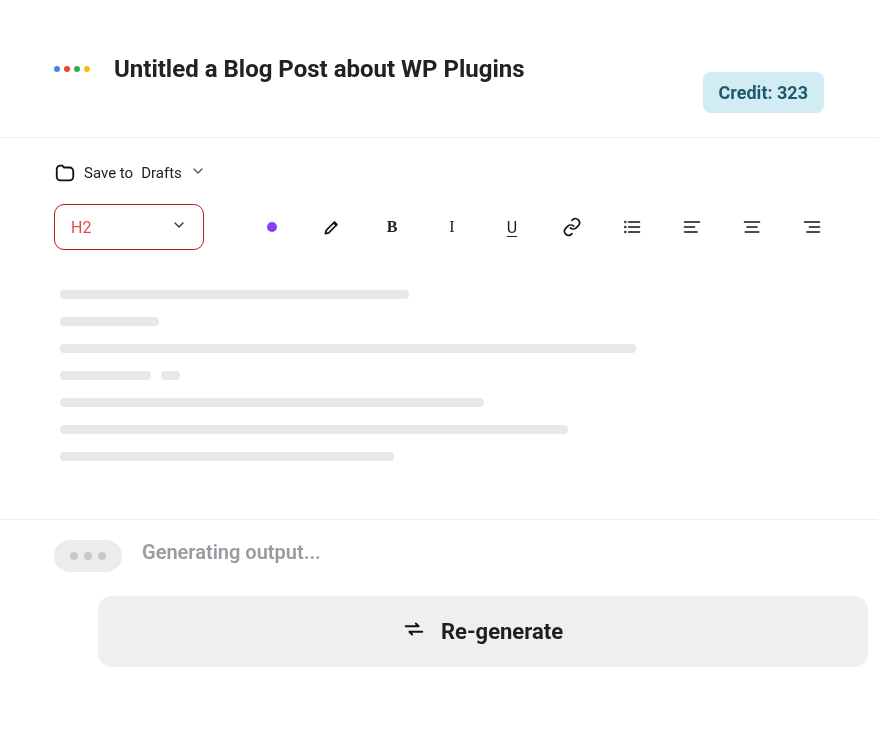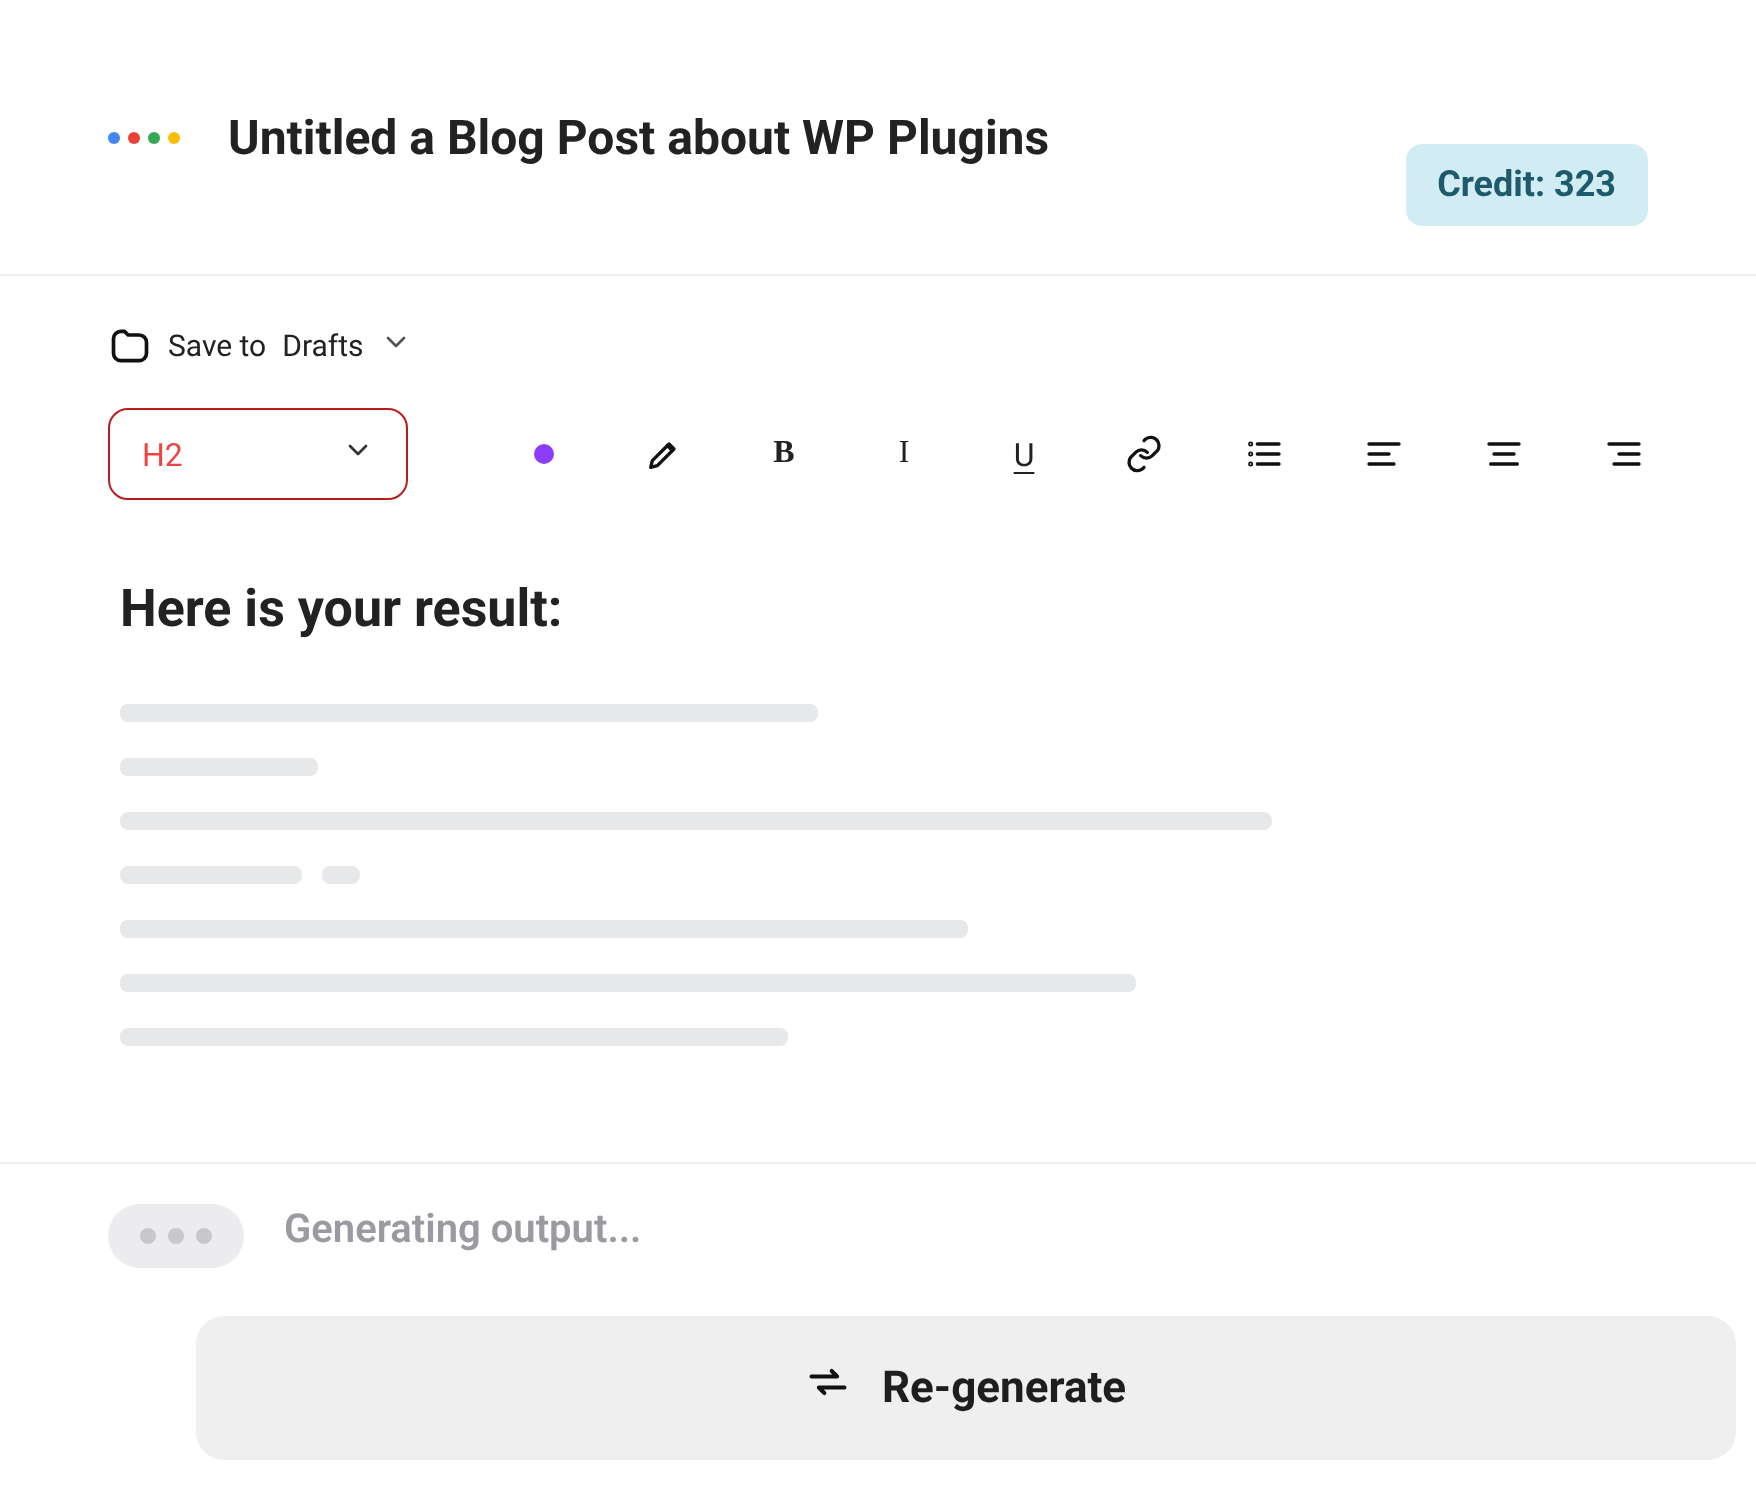--- a/index.html
+++ b/index.html
@@ -235,21 +235,20 @@
       <svg width="20" height="20" viewBox="0 0 24 24" fill="none" stroke="#111" stroke-width="2" stroke-linecap="round">
           <line x1="3" y1="6" x2="21" y2="6"></line>
           <line x1="9" y1="12" x2="21" y2="12"></line>
           <line x1="6" y1="18" x2="21" y2="18"></line>
         </svg>
     </div>
   </div>
 </div>
 
 <div class="content">
-  <div class="result-heading">Here is your result:</div>
   <div>
     <div class="skel" style="width:46%"></div>
     <div class="skel" style="width:13%"></div>
     <div class="skel" style="width:76%"></div>
     <div style="display:flex; gap:10px; margin-bottom:18px;">
       <div class="skel" style="width:12%; margin-bottom:0;"></div>
       <div class="skel" style="width:2.5%; margin-bottom:0;"></div>
     </div>
     <div class="skel" style="width:56%"></div>
     <div class="skel" style="width:67%"></div>

